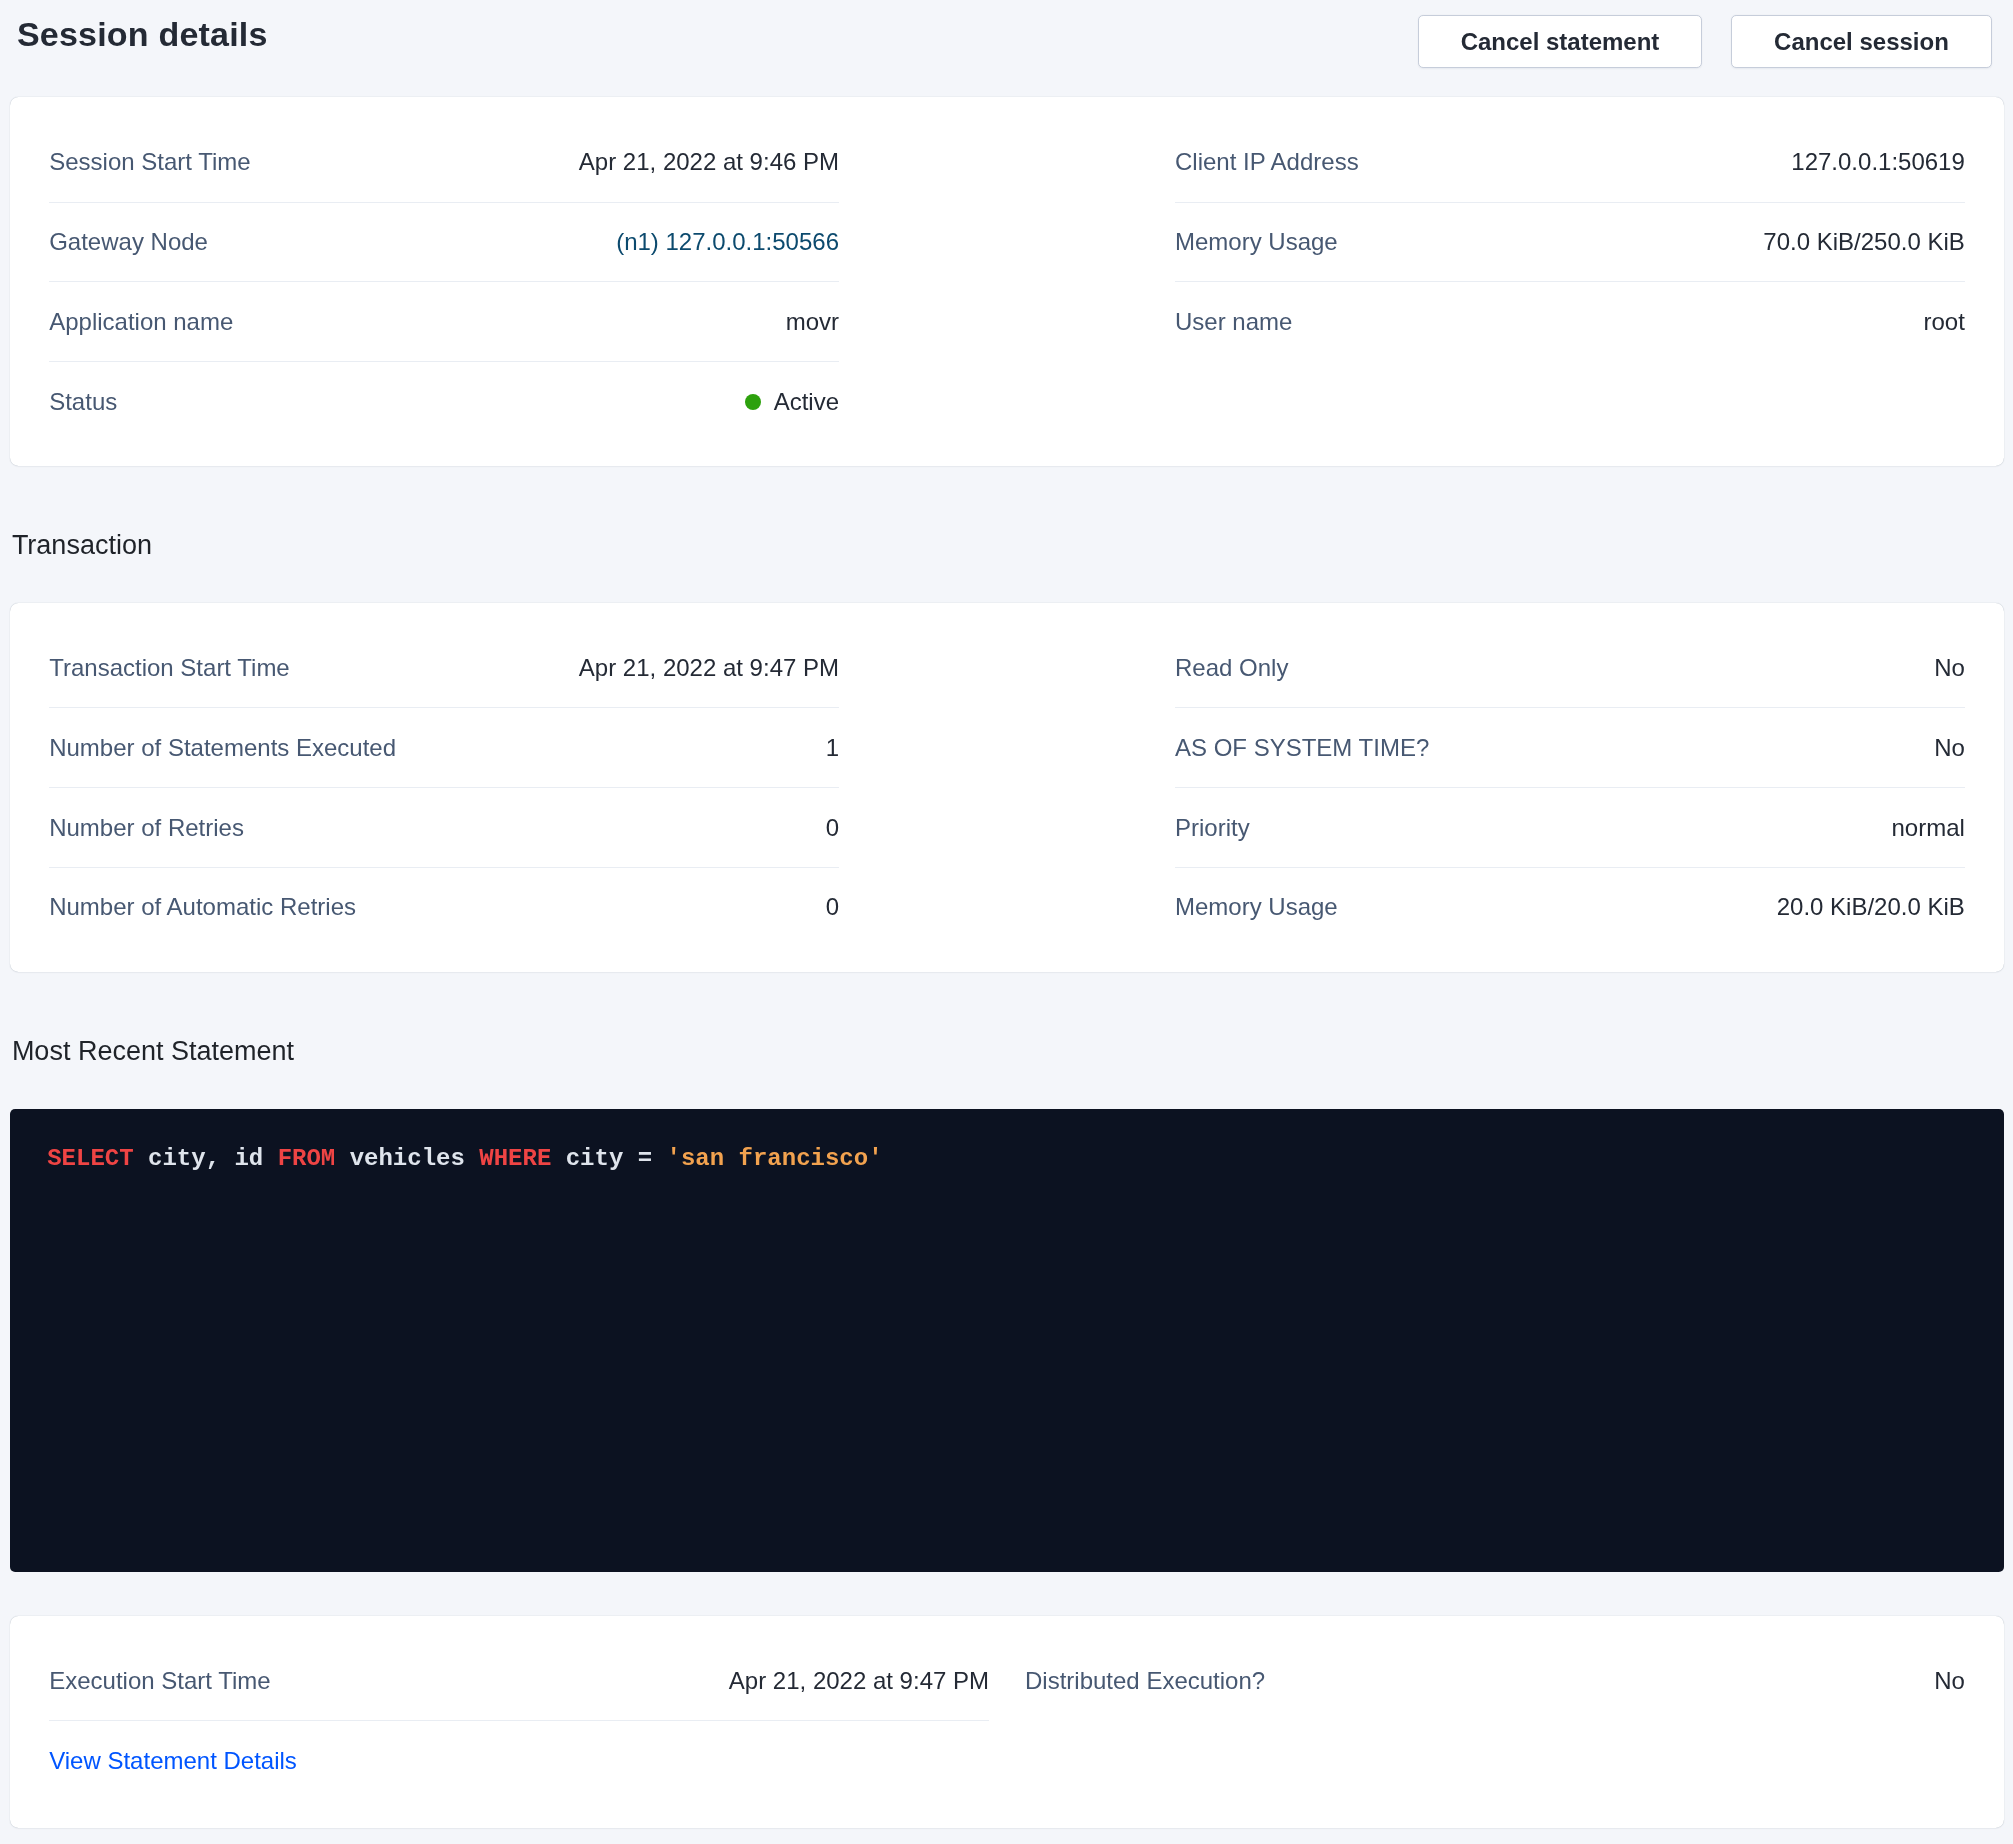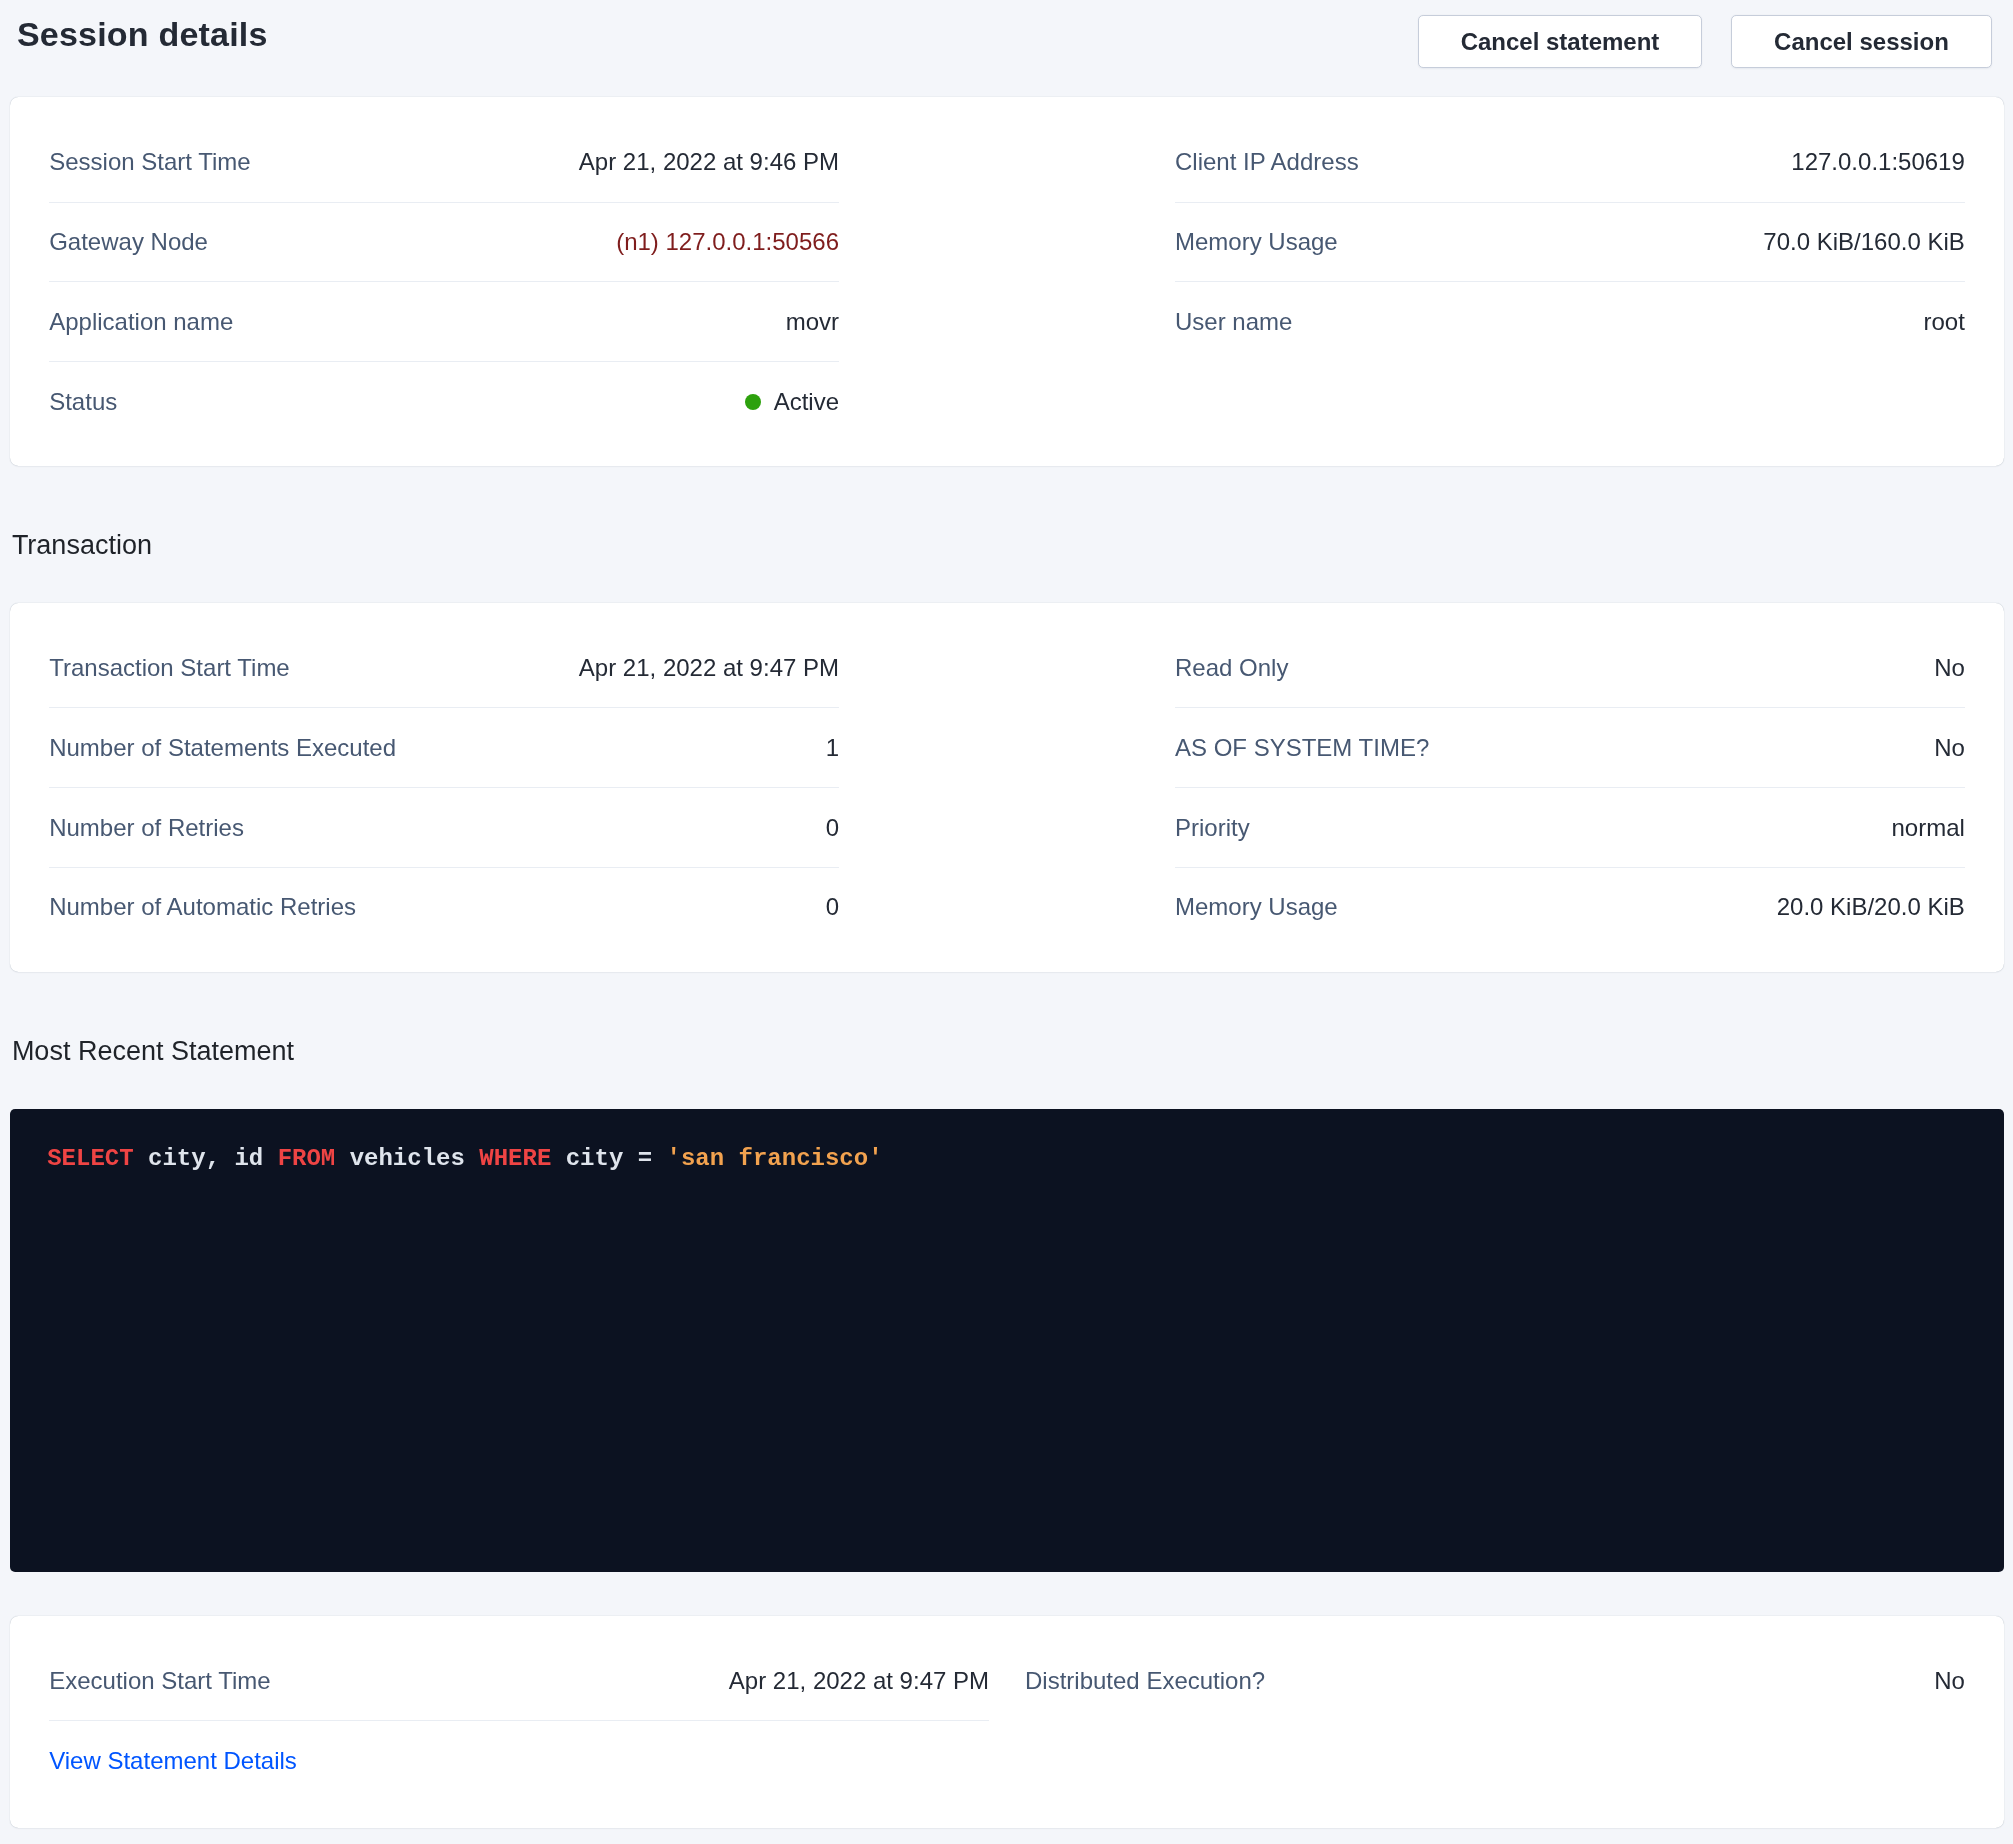--- a/index.html
+++ b/index.html
@@ -33,21 +33,21 @@
   .card-first { margin-top:29px; }
   .grid { display:grid; grid-template-columns:1fr 1fr; column-gap:336px; align-items:start; }
   .row {
     display:flex; justify-content:space-between; align-items:center;
     padding:25.4px 0; border-bottom:1.7px solid #e9edf3;
     font-size:24px; line-height:28px;
   }
   .col .row:last-child { border-bottom:none; }
   .lbl { color:#475872; }
   .val { color:#242a35; text-align:right; }
-  .val-link { color:#7f1d1d; text-decoration:none; cursor:pointer; }
+  .val-link { color:#0c4a6e; text-decoration:none; cursor:pointer; }
   .status-val { display:flex; align-items:center; }
   .status-dot {
     display:inline-block; width:16px; height:16px; border-radius:50%;
     background:#2da10d; margin-right:12.7px; flex:0 0 auto;
   }
   .section-heading {
     font-size:27px; font-weight:400; color:#1f2329;
     margin:64px 0 42px 0; padding-left:1.7px;
   }
   .code-block {
@@ -96,21 +96,21 @@
       </span>
     </div>
   </div>
   <div class="col">
     <div class="row">
       <span class="lbl">Client IP Address</span>
       <span class="val">127.0.0.1:50619</span>
     </div>
     <div class="row">
       <span class="lbl">Memory Usage</span>
-      <span class="val">70.0 KiB/160.0 KiB</span>
+      <span class="val">70.0 KiB/250.0 KiB</span>
     </div>
     <div class="row">
       <span class="lbl">User name</span>
       <span class="val">root</span>
     </div>
   </div>
 </div>
 
 <div class="section-heading">Transaction</div>
 

